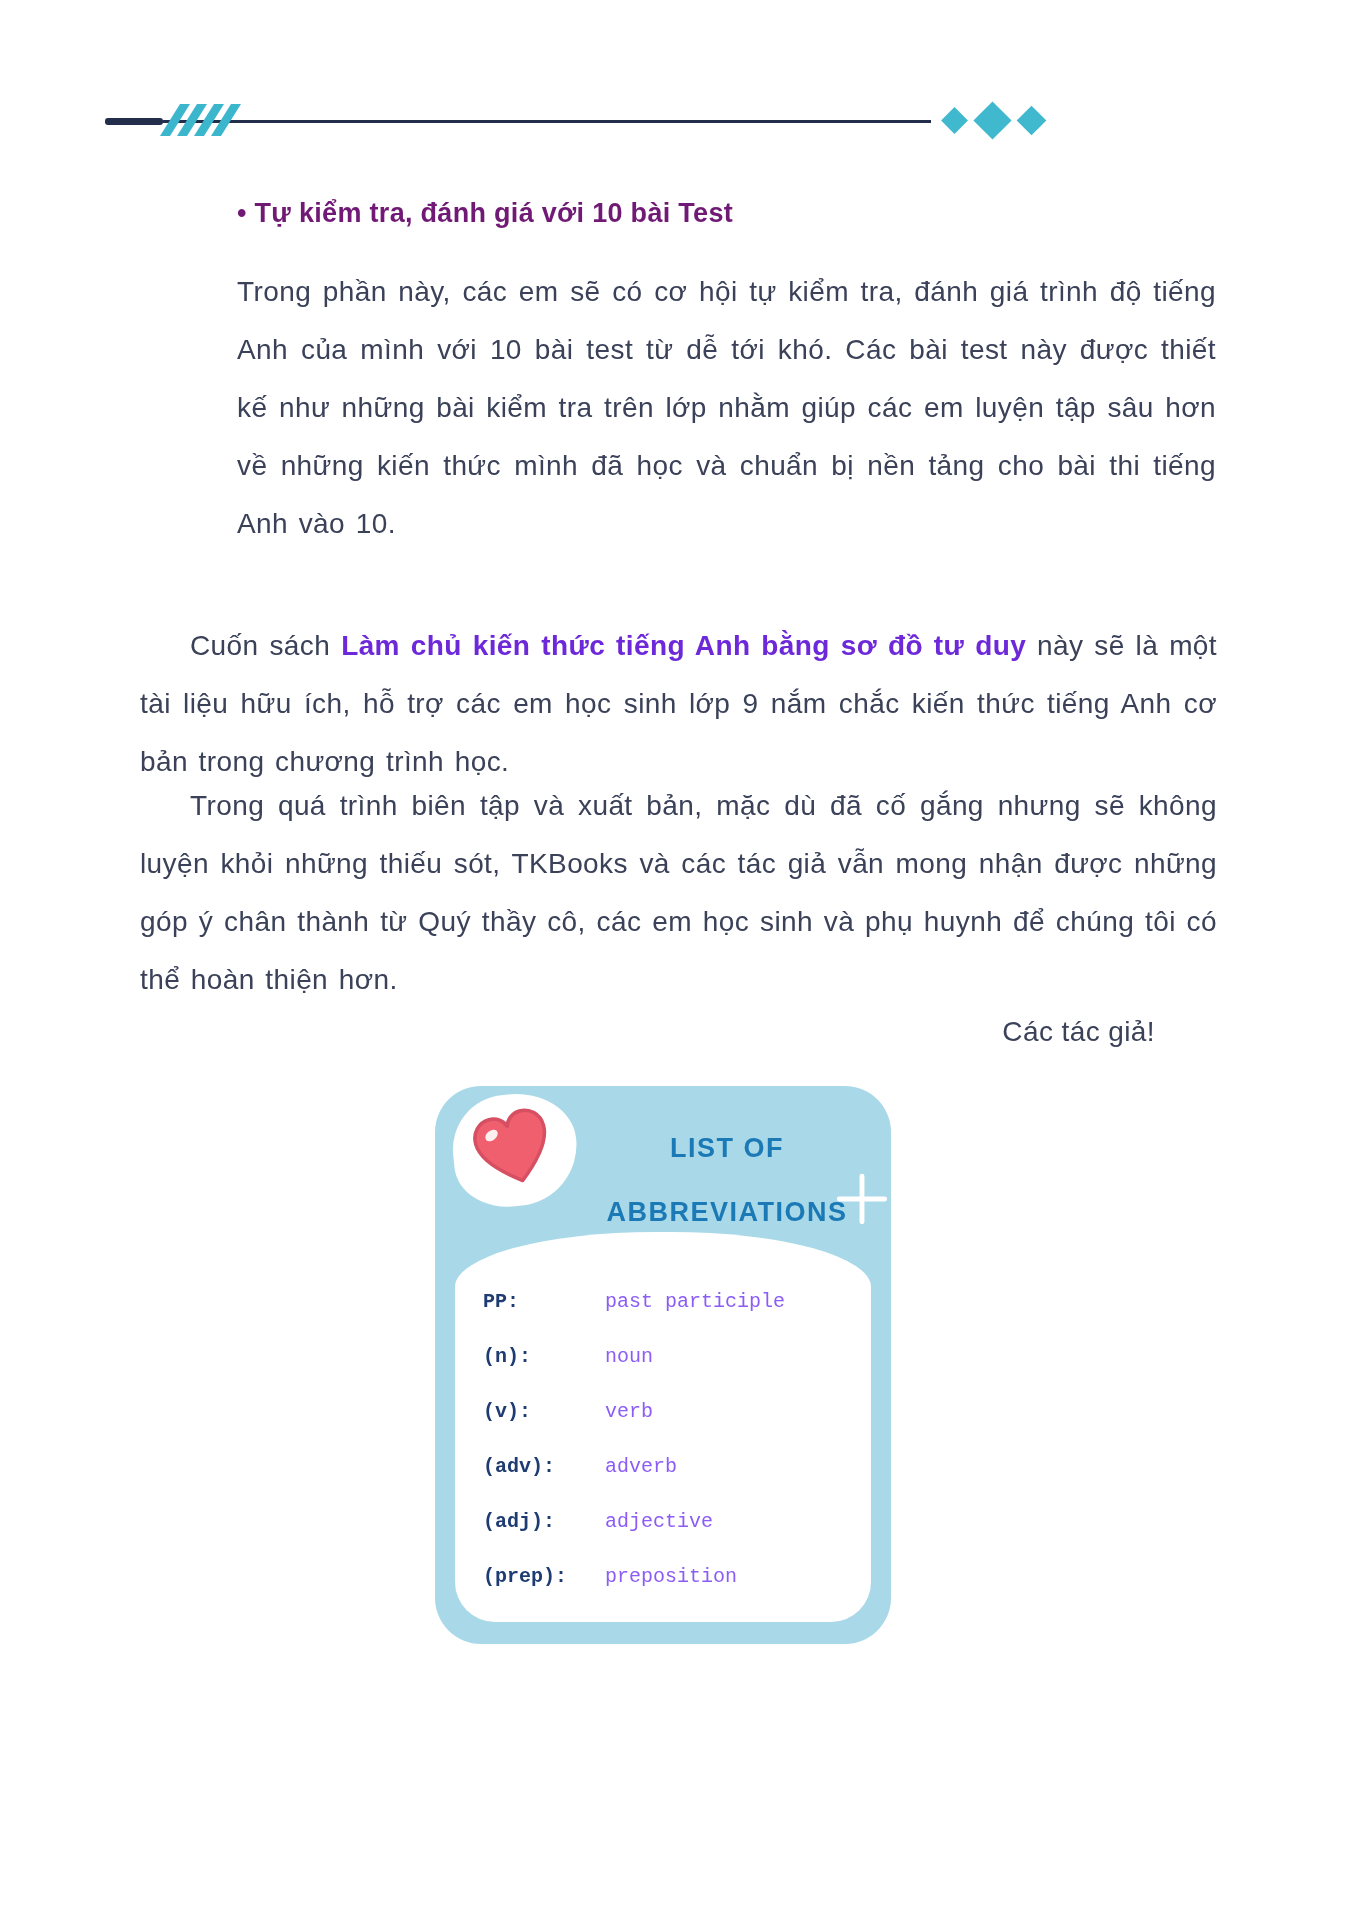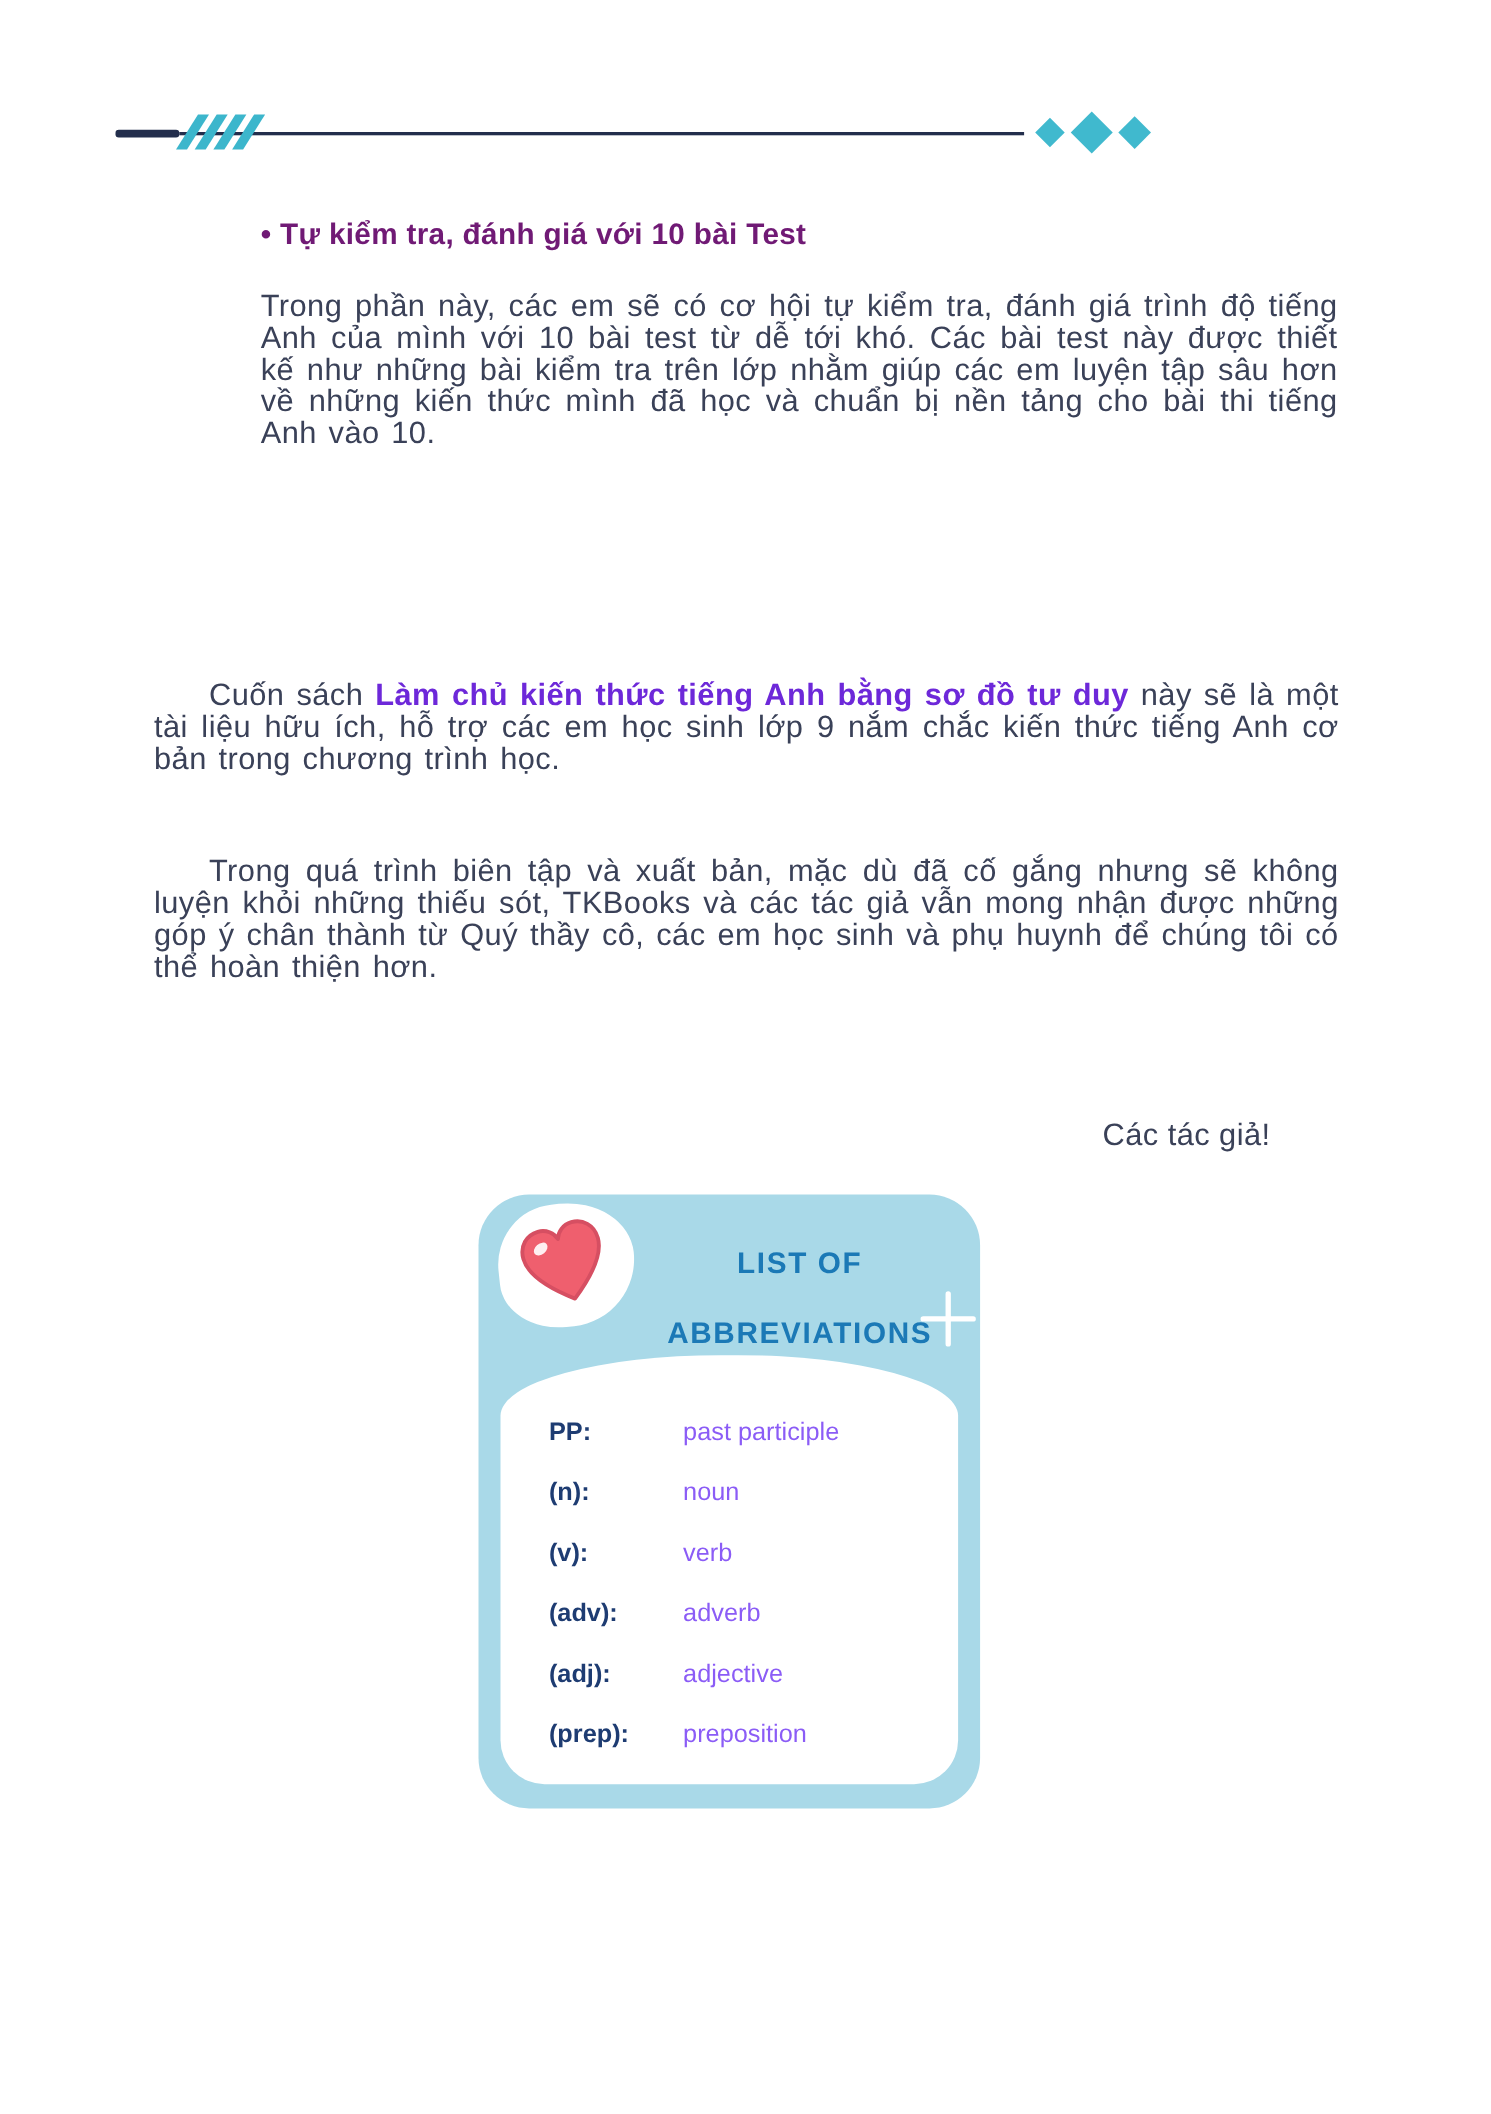--- a/index.html
+++ b/index.html
@@ -27,21 +27,21 @@
   .d3 { width: 21px; height: 21px; left: 78px; top: 12px; }
 
   
   .heading {
     position: absolute; left: 237px; top: 198px;
     font-size: 27px; font-weight: bold; color: #701a75;
     letter-spacing: 0.3px;
   }
   .para {
     position: absolute;
-    font-size: 28px; line-height: 29px;
+    font-size: 28px; line-height: 58px;
     text-align: justify;
     letter-spacing: 0.4px; word-spacing: 2.5px;
     color: #3a4158;
   }
   .para1 { left: 237px; top: 263px; width: 979px; }
   .para2 { left: 140px; top: 617px; width: 1077px; text-indent: 50px; }
   .para3 { left: 140px; top: 777px; width: 1077px; text-indent: 50px; }
   .book-title { font-weight: bold; color: #6d28d9; }
   .signature {
     position: absolute; left: 140px; top: 988px; width: 1015px;
@@ -70,23 +70,23 @@
     letter-spacing: 1.5px; line-height: 64px;
   }
   .plus-icon { position: absolute; right: 0px; top: 84px; width: 58px; height: 58px; }
   .panel {
     position: absolute; left: 20px; top: 146px;
     width: 416px; height: 390px;
     background: #ffffff;
     border-radius: 200px 200px 40px 40px / 55px 55px 40px 40px;
   }
   .abbr-list {
-    position: absolute; left: 44px; top: 42px; right: 16px;
-    font-family: Liberation Sans, sans-serif;
-    font-size: 23px;
+    position: absolute; left: 28px; top: 42px; right: 16px;
+    font-family: Liberation Mono, monospace;
+    font-size: 20px;
   }
   .abbr-row { display: flex; align-items: center; height: 55px; }
   .abbr-label { width: 122px; font-weight: bold; color: #1e3c72; flex: none; }
   .abbr-value { color: #8b5cf6; }
 </style>
 </head>
 <body>
 
 <div class="page">
 

